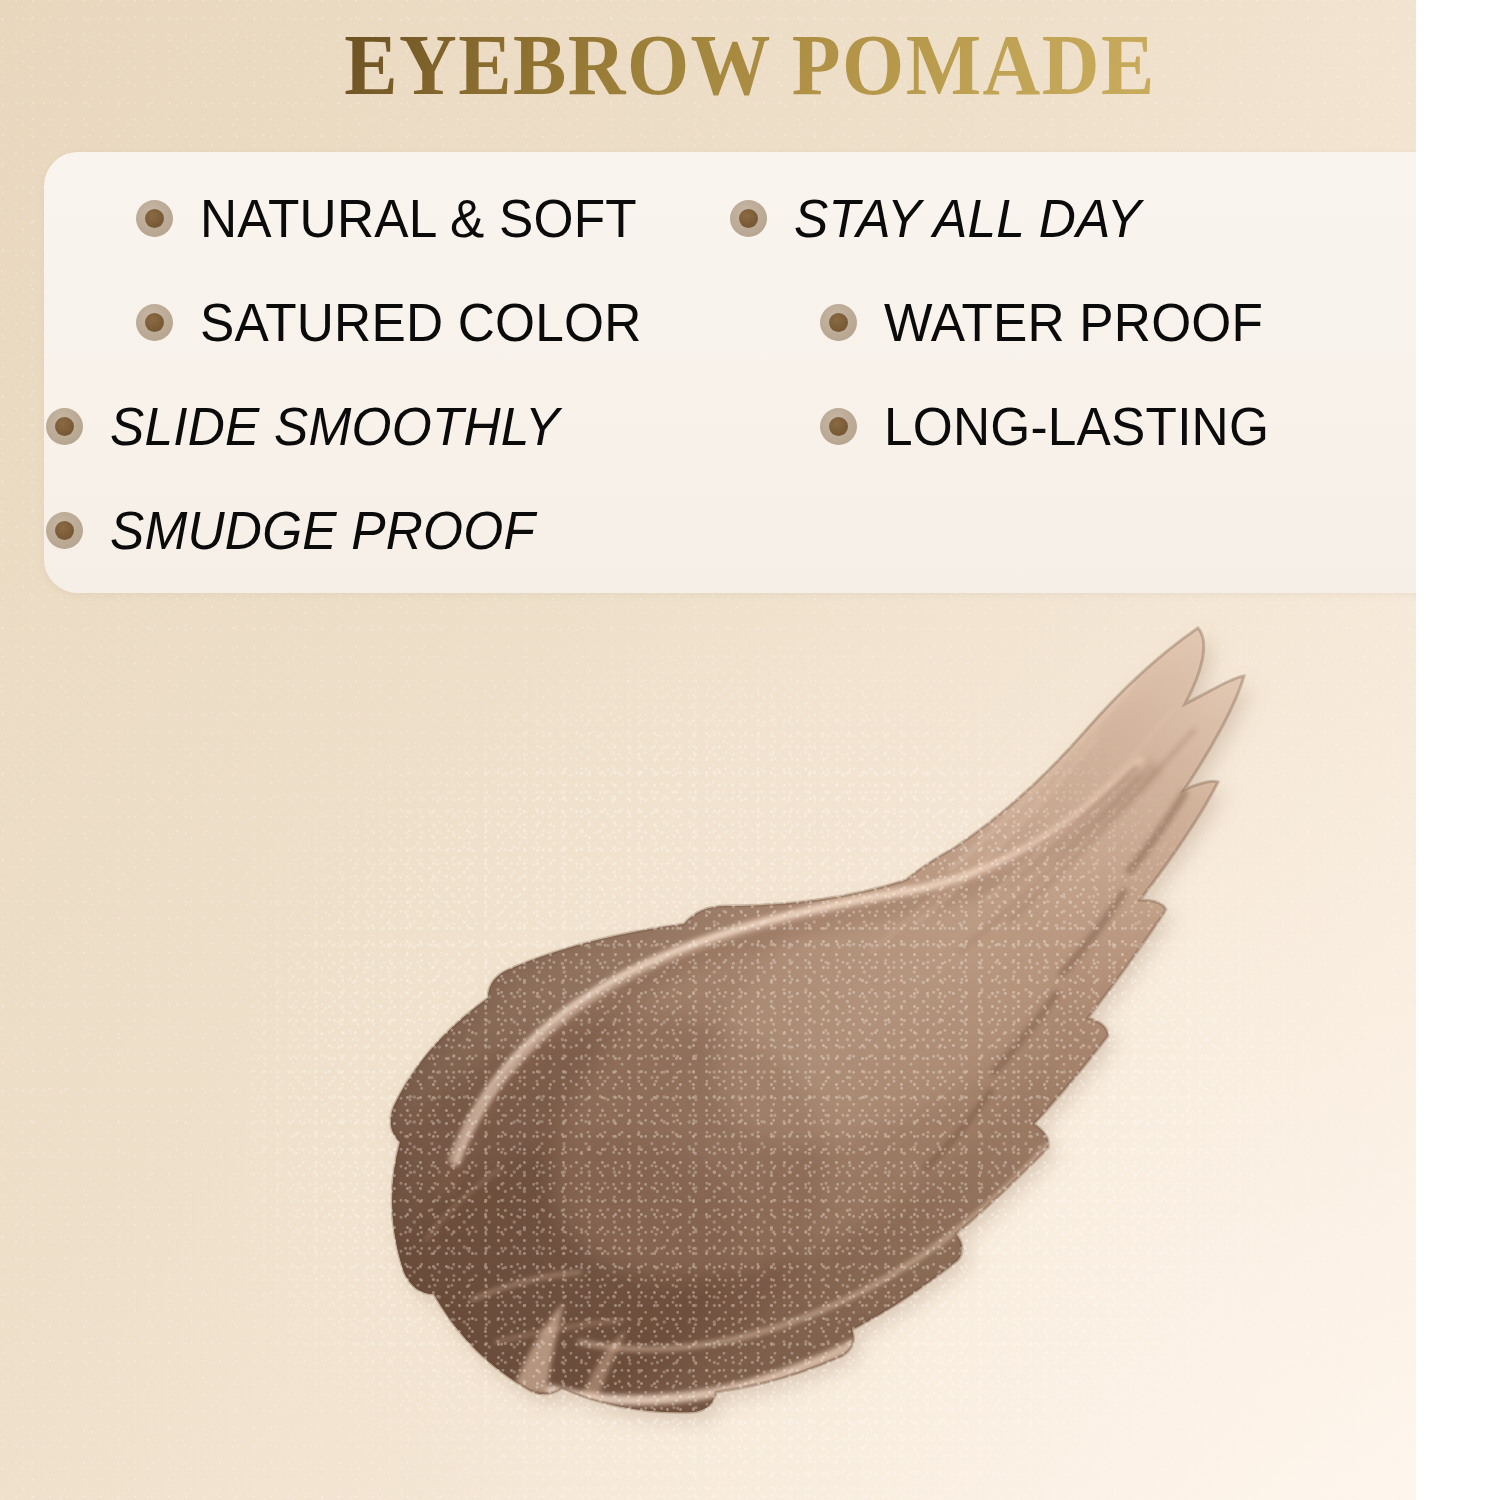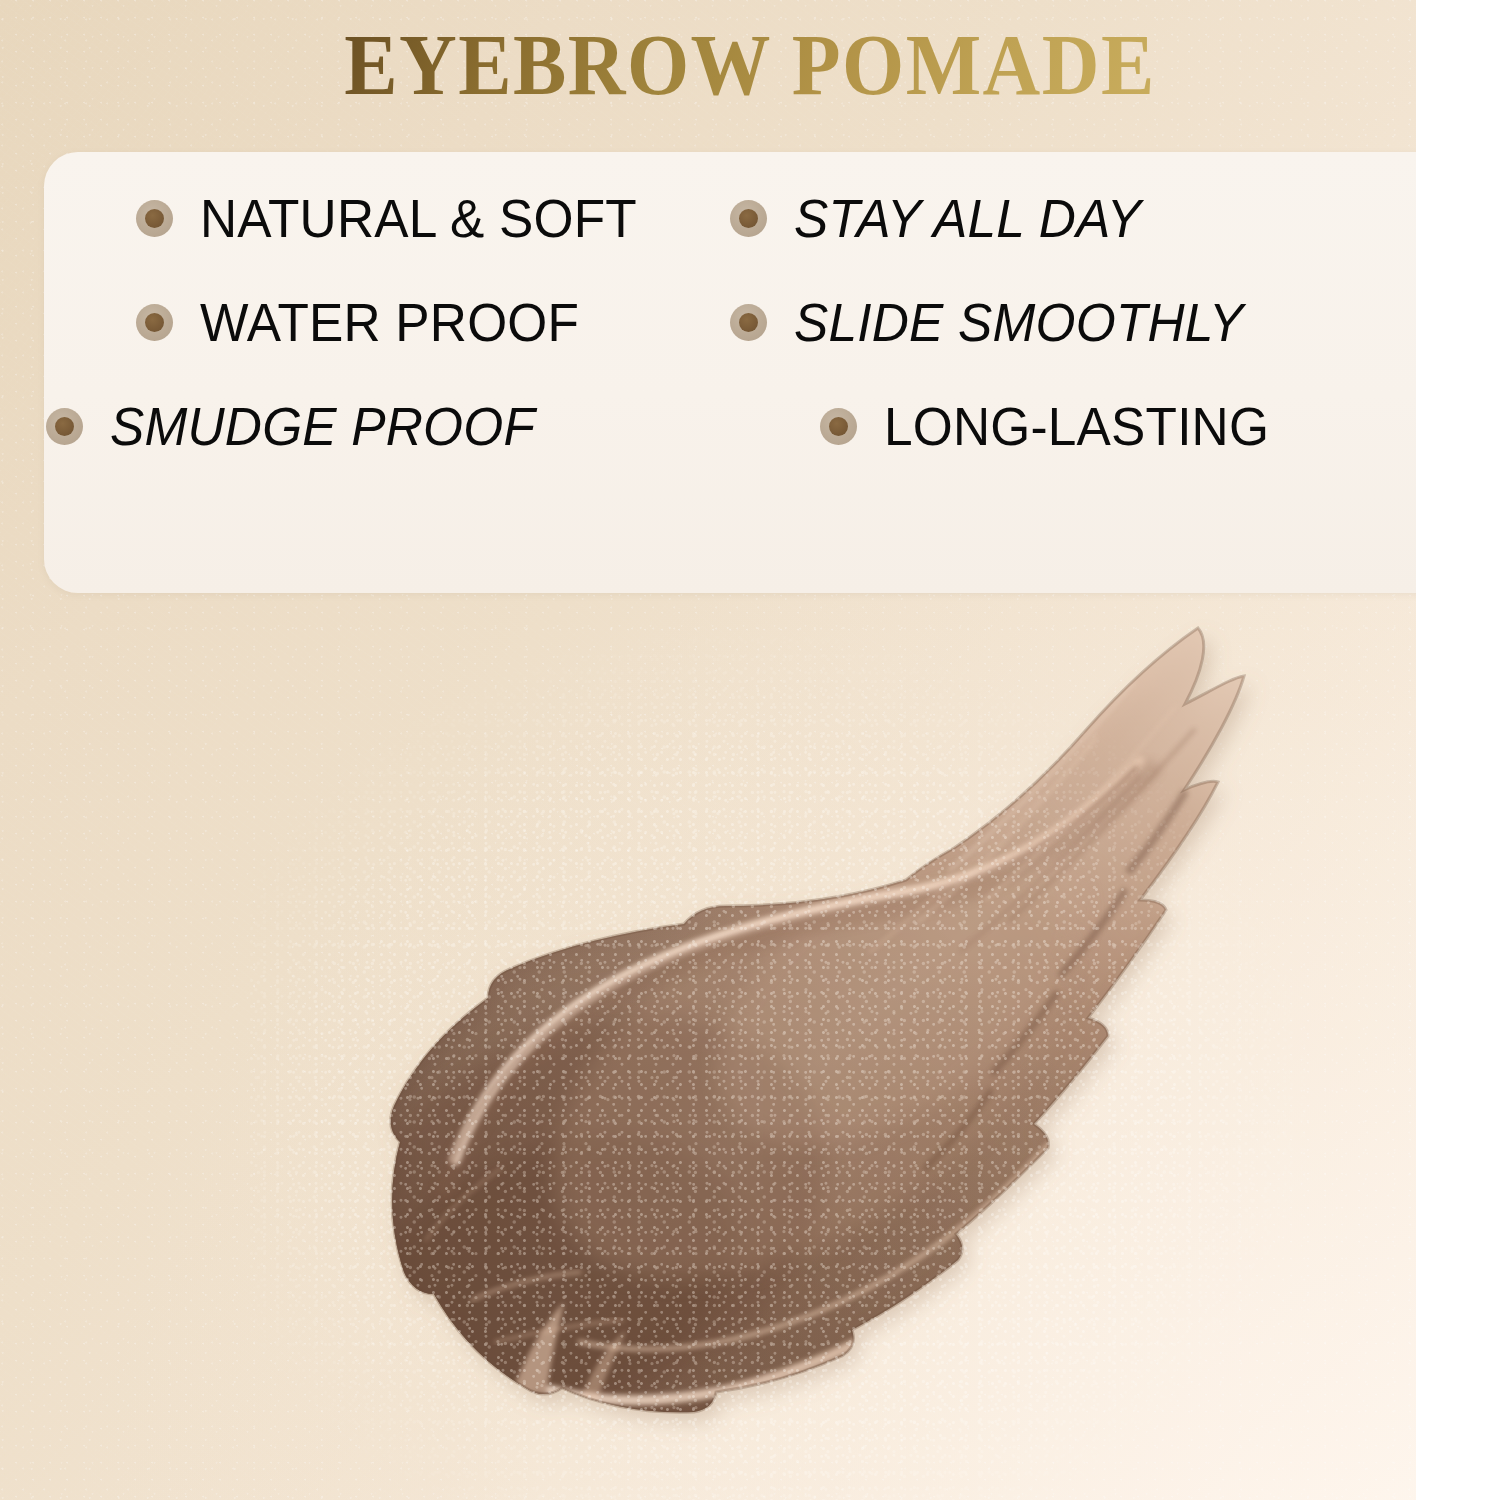--- a/index.html
+++ b/index.html
@@ -212,35 +212,39 @@
         <span class="bullet"></span>
         <span class="feature-label">NATURAL &amp; SOFT</span>
       </div>
       <div class="feature-item col-right">
         <span class="bullet"></span>
         <span class="feature-label">STAY ALL DAY</span>
       </div>
 
       <div class="feature-item col-left">
         <span class="bullet"></span>
+        <span class="feature-label">SATURED COLOR</span>
+      </div>
+      <div class="feature-item col-left">
+        <span class="bullet"></span>
         <span class="feature-label">WATER PROOF</span>
       </div>
 
       <div class="feature-item col-right">
         <span class="bullet"></span>
         <span class="feature-label">SLIDE SMOOTHLY</span>
       </div>
+      <div class="feature-item col-left">
+        <span class="bullet"></span>
+        <span class="feature-label">LONG-LASTING</span>
+      </div>
+
       <div class="feature-item col-right">
         <span class="bullet"></span>
         <span class="feature-label">SMUDGE PROOF</span>
-      </div>
-
-      <div class="feature-item col-left">
-        <span class="bullet"></span>
-        <span class="feature-label">LONG-LASTING</span>
       </div>
 
     </div>
   </div>
 
   <div id="swatch-wrap">
     <svg id="swatch-svg" viewBox="0 0 1080 900" xmlns="http://www.w3.org/2000/svg">
       <defs>
 
         <linearGradient id="gBody" x1="0.86" y1="0.04" x2="0.18" y2="0.92">

